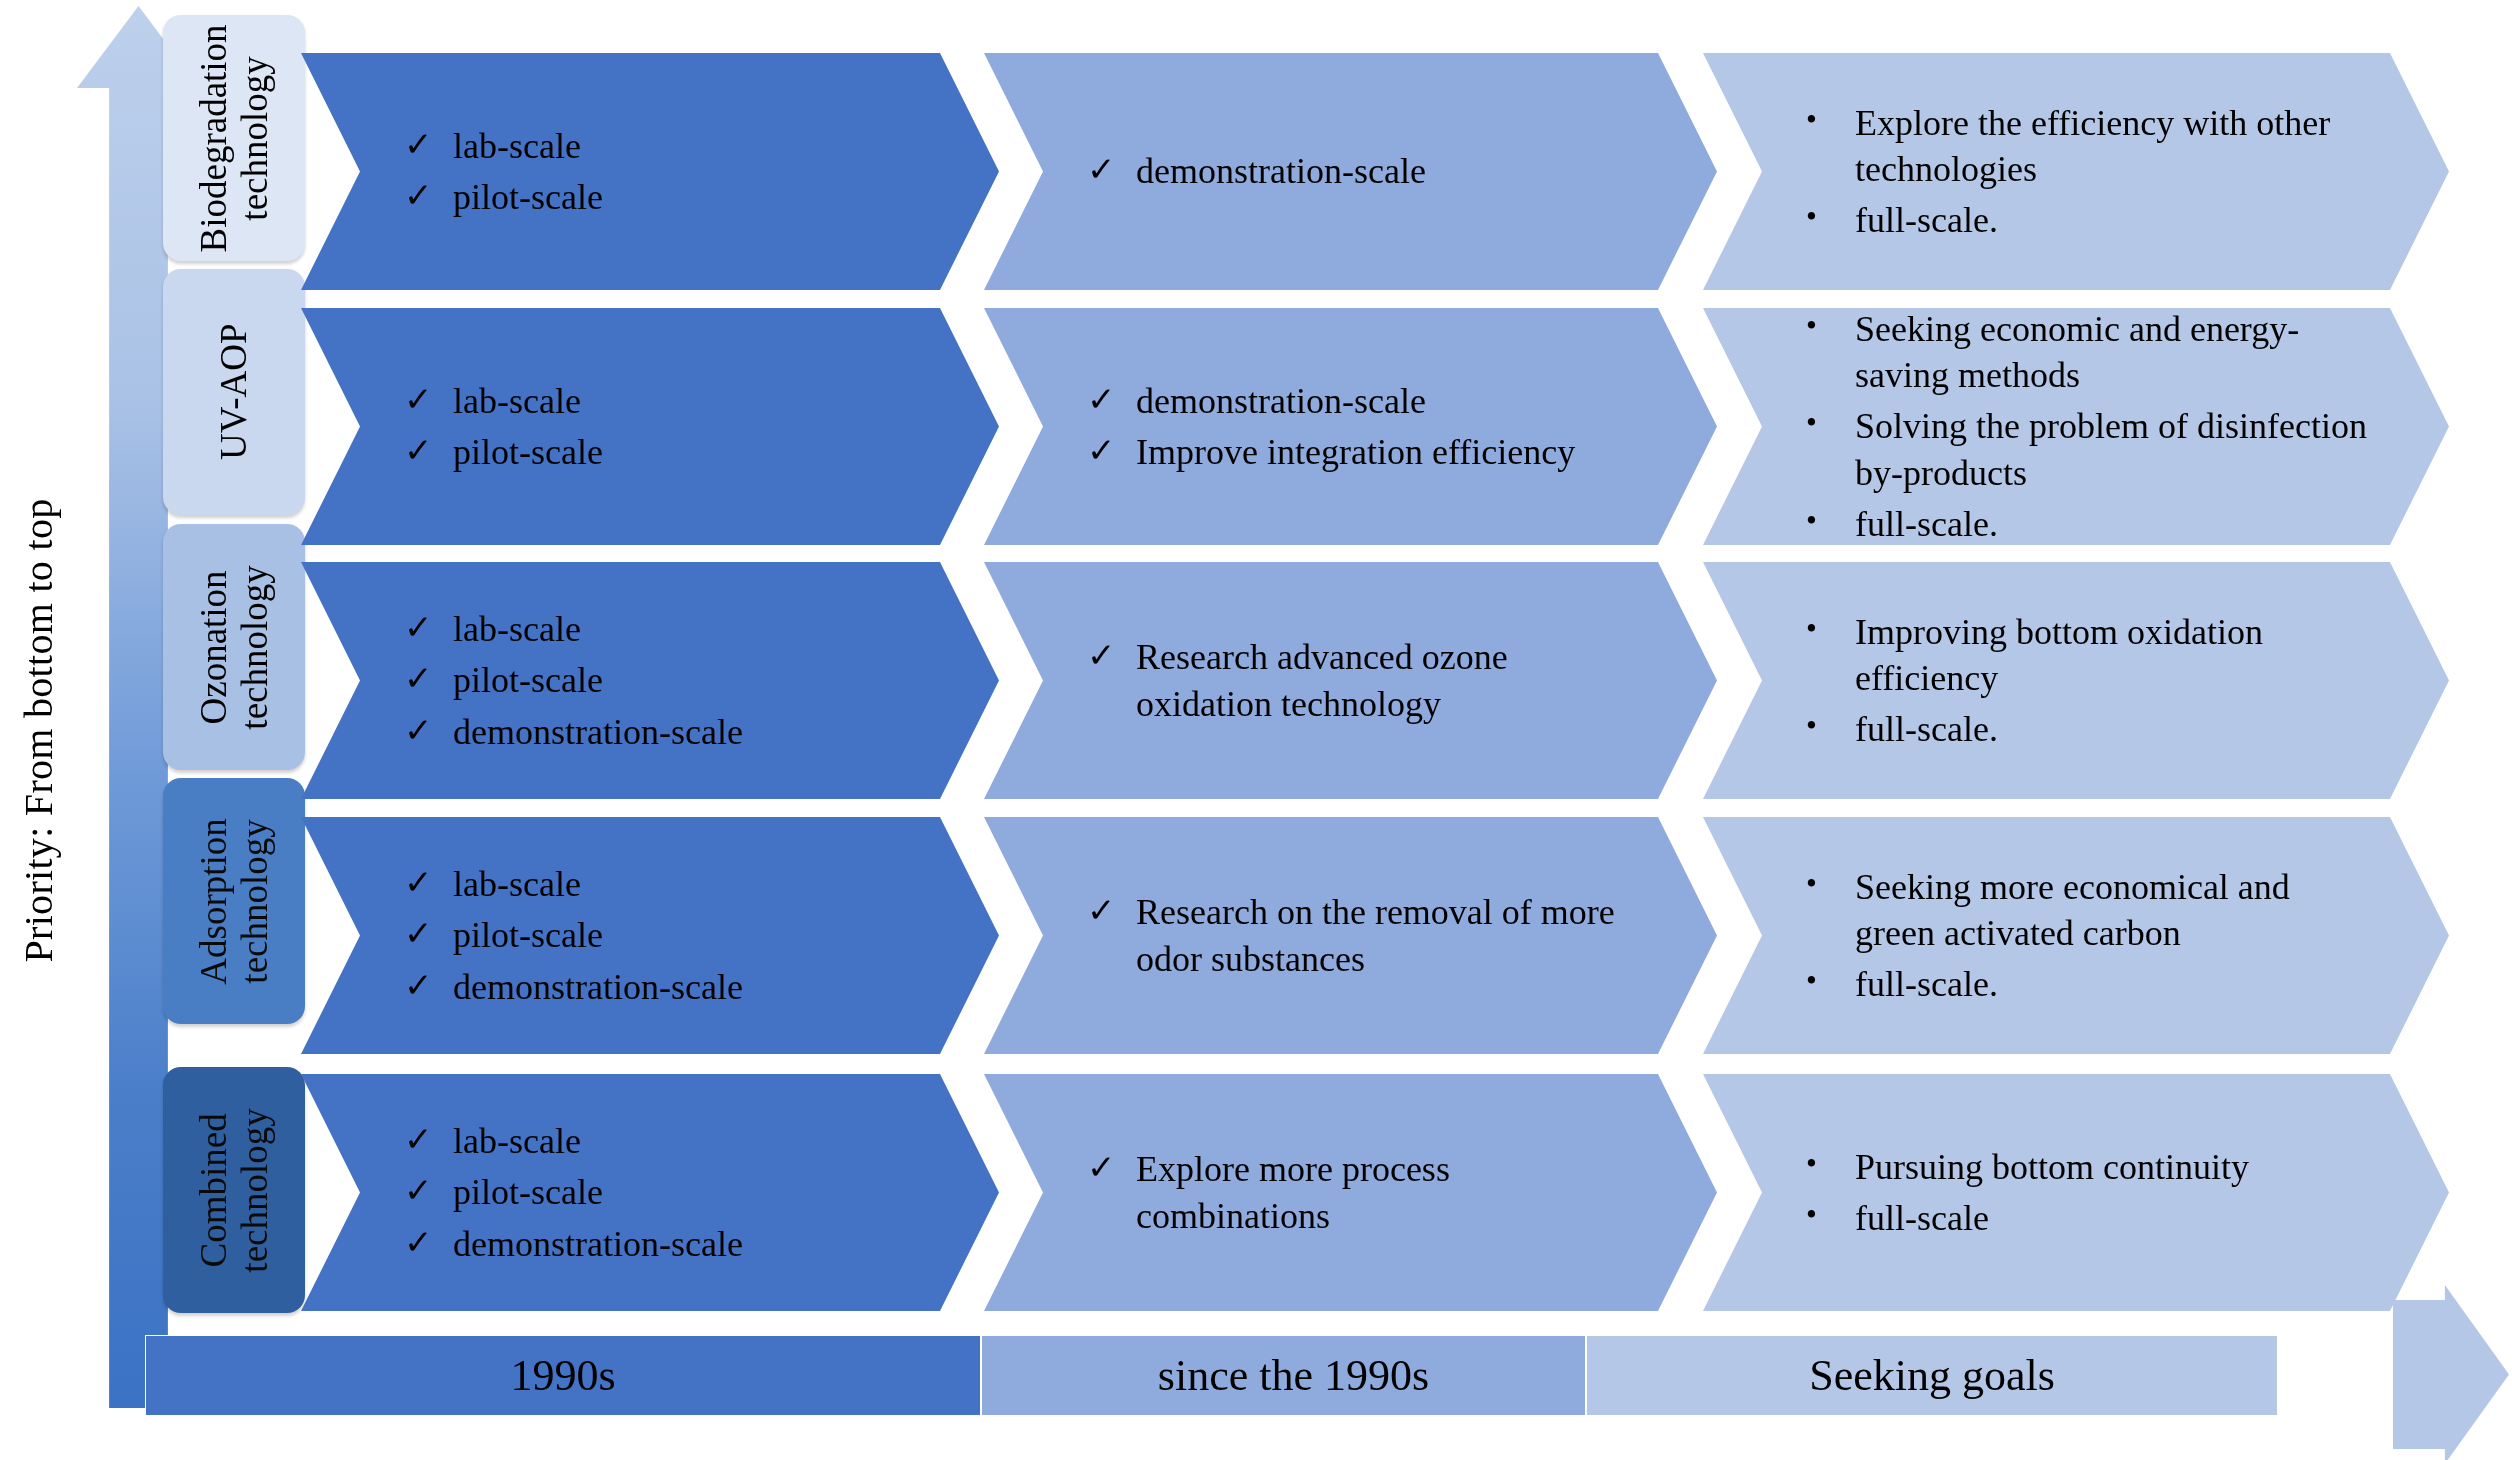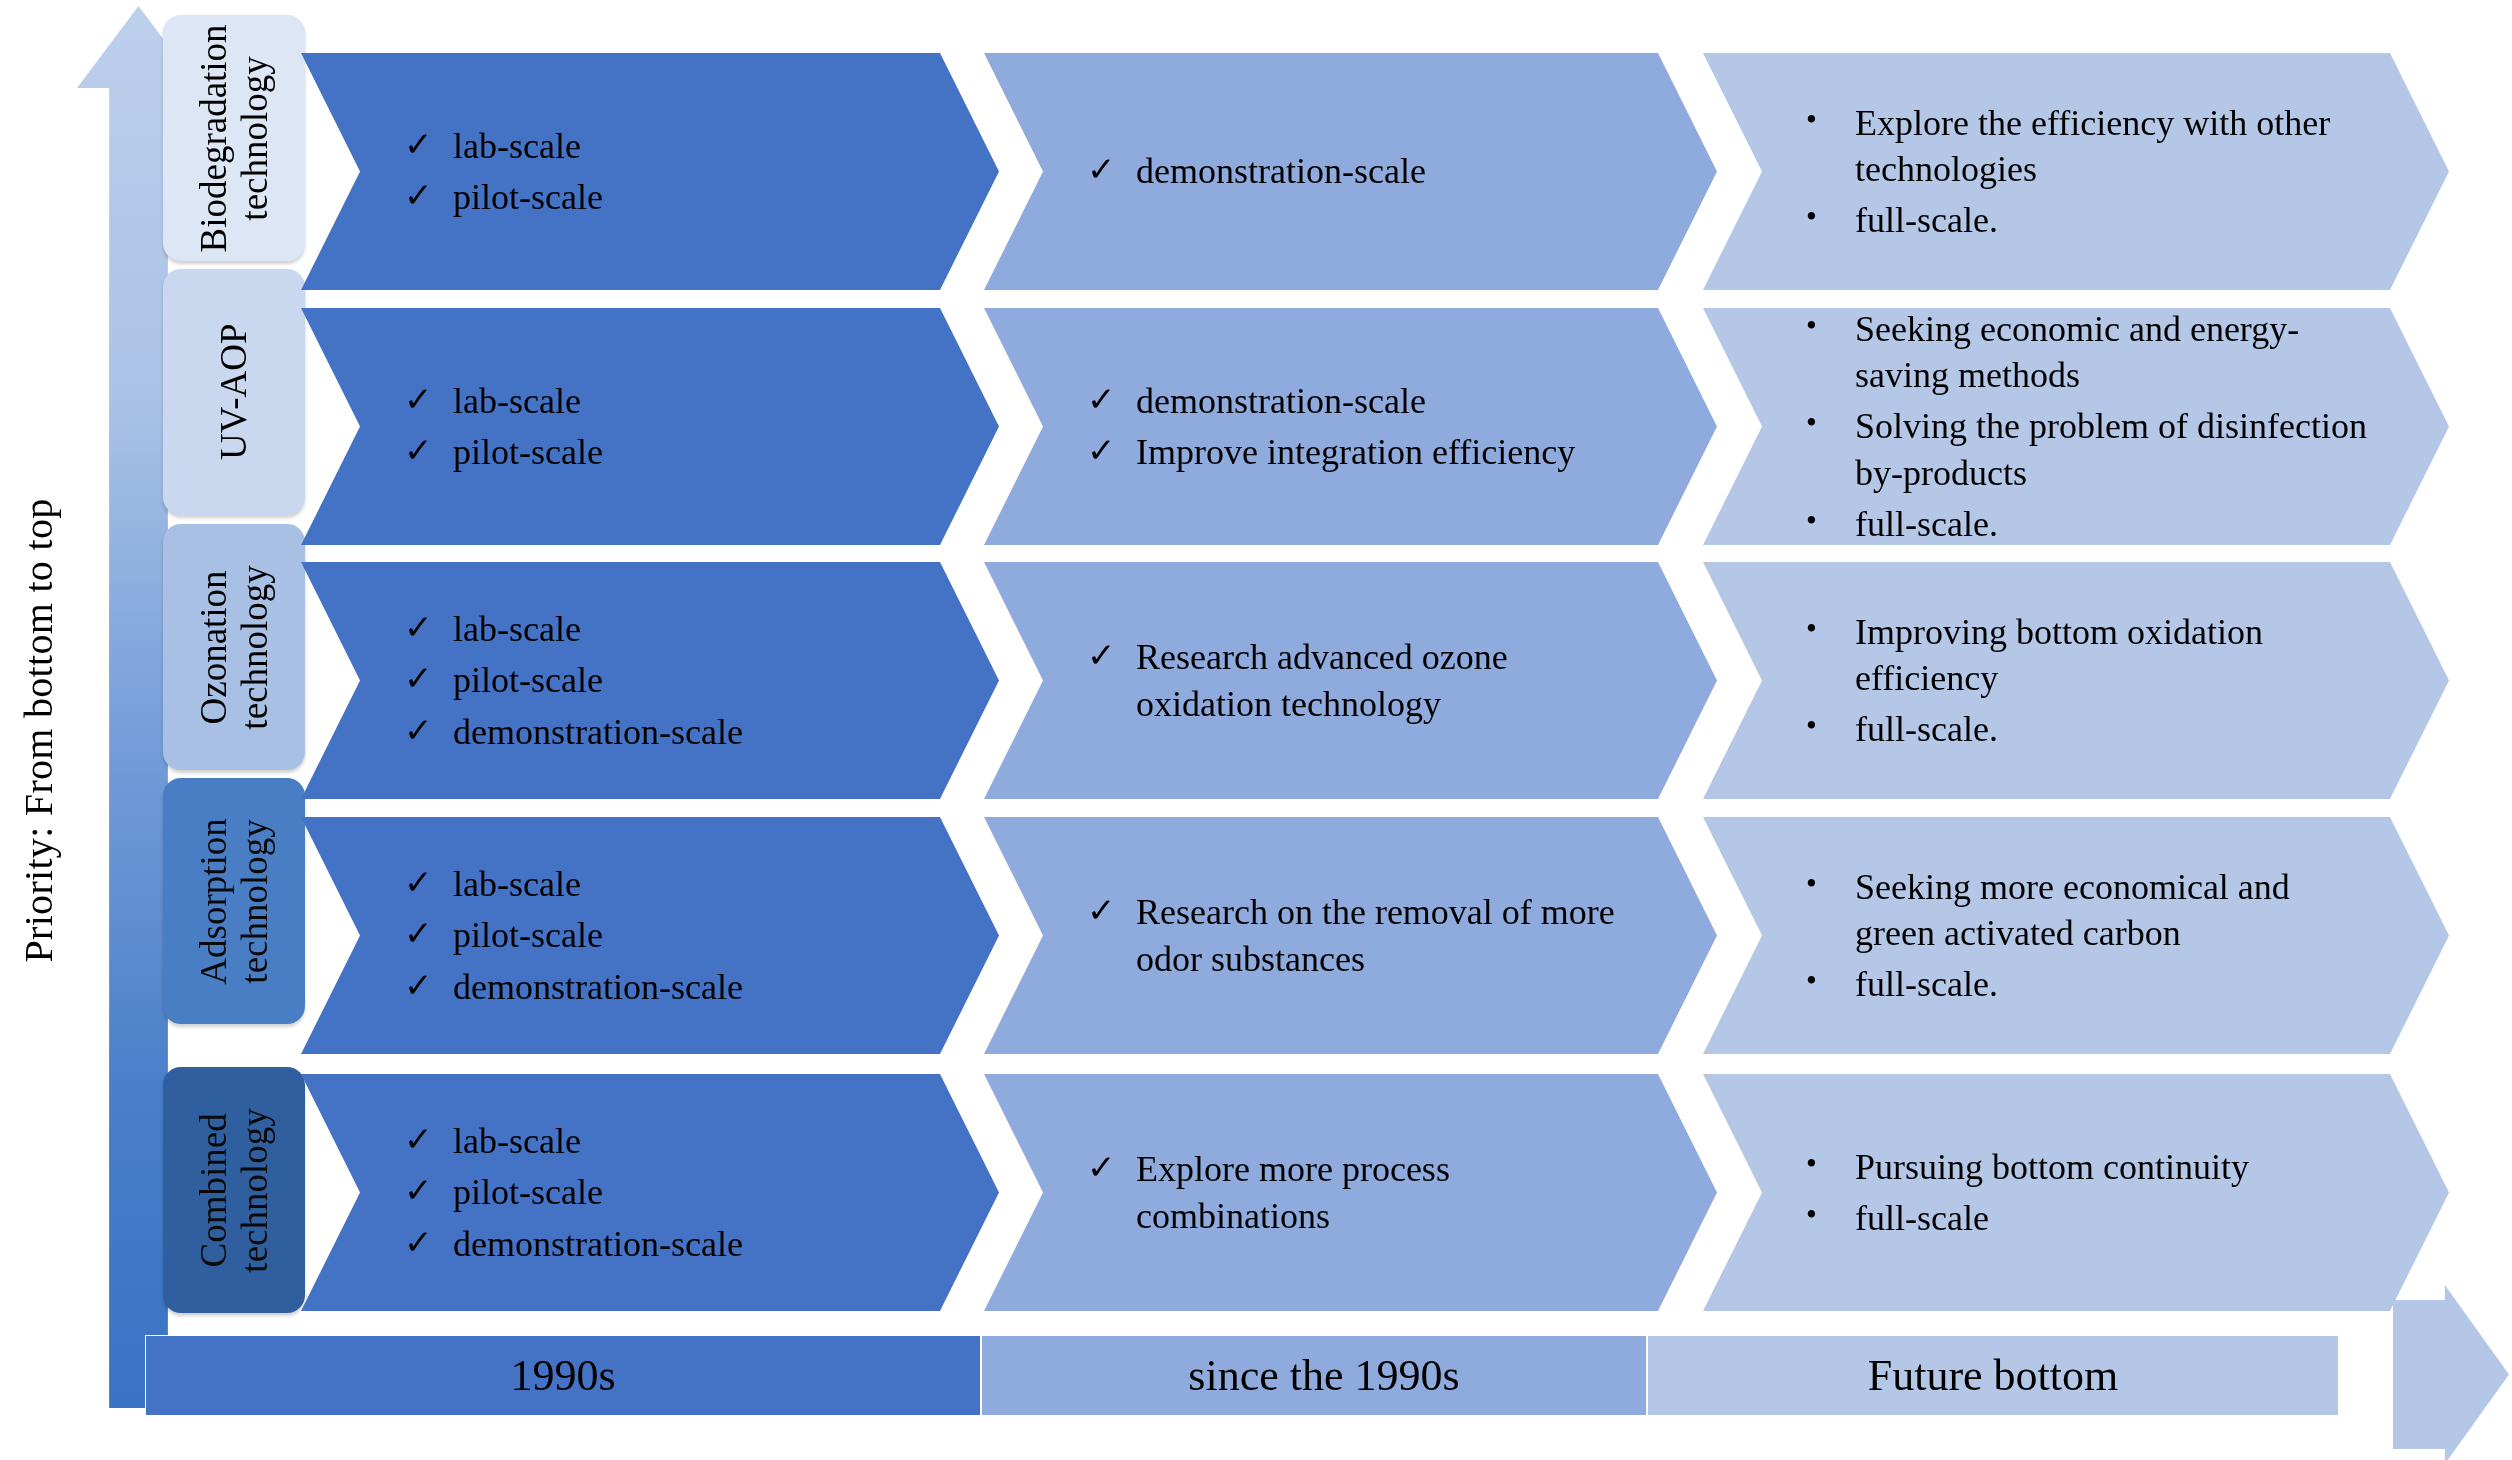--- a/index.html
+++ b/index.html
@@ -353,25 +353,25 @@
           <span class="bullet-mark dot">•</span>
           <span class="bullet-text">full-scale</span>
         </div>
       </div>
   </div>
 
   <div id="timeline">
     <div class="tl-seg" style="width: 836px; background: rgb(68, 114, 196);">
       <span>1990s</span>
     </div>
-    <div class="tl-seg" style="width: 666px; background: rgb(143, 170, 220); padding-left: 20px;">
+    <div class="tl-seg" style="width: 605px; background: rgb(143, 170, 220); padding-left: 20px;">
       <span>since the 1990s</span>
     </div>
     <div class="tl-seg" style="width: 692px; background: rgb(180, 199, 231);">
-      <span>Future bottom</span>
+      <span>Seeking goals</span>
     </div>
   </div>
 
   <div id="timeline-arrowhead">
     <svg width="116" height="179" viewBox="0 0 170 262">
       <polygon fill="#b4c7e7" points="0,22 76,22 76,0 170,131 76,262 76,240 0,240"></polygon>
     </svg>
   </div>
 
 </div>

